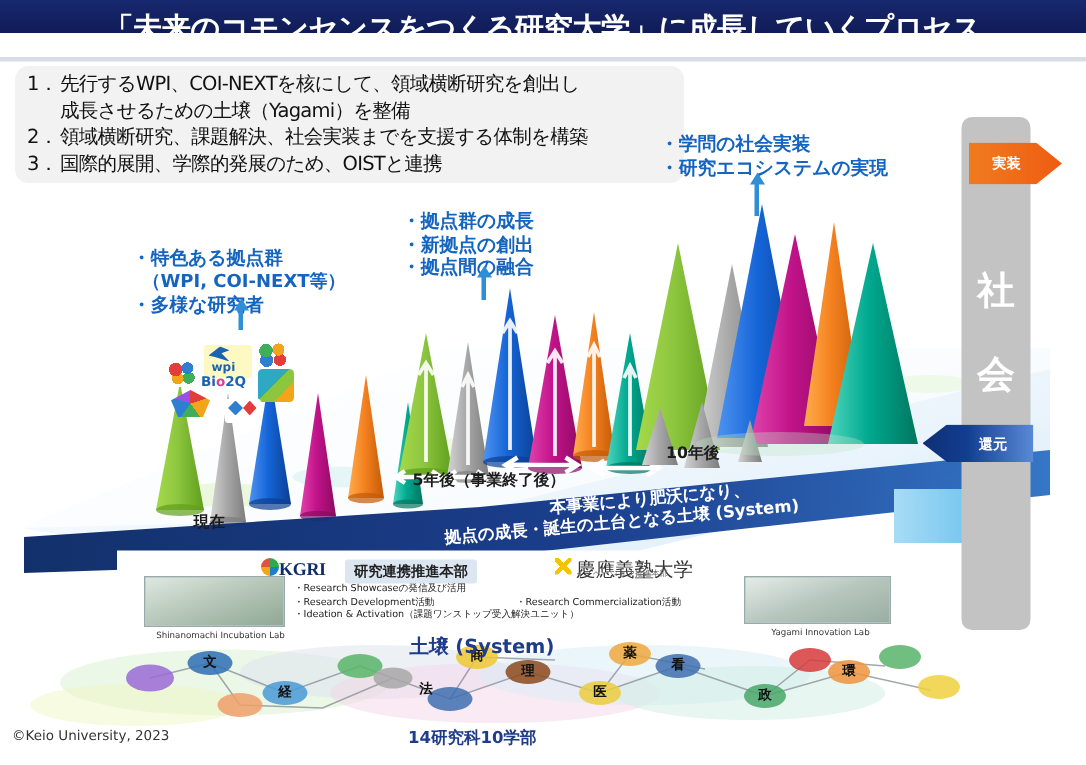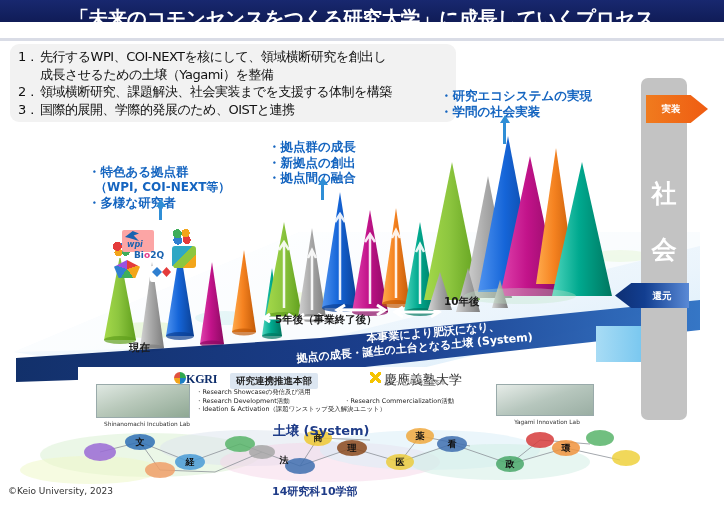--- a/index.html
+++ b/index.html
@@ -318,21 +318,21 @@
   <div class="netnode" style="left:438px;top:436px;">看</div>
   <div class="netnode" style="left:496px;top:456px;">政</div>
   <div class="netnode" style="left:552px;top:440px;">環</div>
 
   <div style="position:absolute;left:110px;top:228px;width:96px;height:54px;">
     <div class="logo-badge" style="left:0px;top:12px;width:24px;height:18px;
          background:radial-gradient(circle at 30% 35%,#e43b3b 0 22%,transparent 22%),
                     radial-gradient(circle at 62% 30%,#2f7fd0 0 20%,transparent 20%),
                     radial-gradient(circle at 35% 68%,#f2a51a 0 20%,transparent 20%),
                     radial-gradient(circle at 66% 66%,#3fae5a 0 20%,transparent 20%),#fff;position:absolute;"></div>
-    <div class="logo-badge" style="left:12px;top:2px;width:32px;height:22px;position:absolute;background:#fca5a5;font-style:italic;">
+    <div class="logo-badge" style="left:26px;top:2px;width:32px;height:22px;position:absolute;background:#fef9c3;">
       <div style="position:absolute;left:3px;top:1px;width:14px;height:10px;background:#1a63b0;
                   clip-path:polygon(0 60%,55% 0,100% 25%,62% 45%,100% 100%,30% 70%);"></div>
       <div style="position:absolute;left:5px;top:10px;font-size:8px;font-weight:bold;color:#1a63b0;
                   font-family:'DejaVu Sans',sans-serif;">wpi</div>
     </div>
     <div class="logo-badge" style="left:24px;top:22px;width:36px;height:14px;position:absolute;">
       <div style="font-size:9px;font-weight:bold;color:#1a63b0;font-family:'DejaVu Sans',sans-serif;">Bi<span style="color:#e43b8c;">o</span>2Q</div>
     </div>
     <div class="logo-badge" style="left:60px;top:0px;width:26px;height:18px;position:absolute;
          background:radial-gradient(circle at 28% 32%,#3fae5a 0 20%,transparent 20%),
@@ -358,22 +358,22 @@
     <div>・多様な研究者</div>
   </div>
 
   <div class="anno" id="anno2">
     <div>・拠点群の成長</div>
     <div>・新拠点の創出</div>
     <div>・拠点間の融合</div>
   </div>
 
   <div class="anno" id="anno3">
+    <div>・学問の社会実装</div>
     <div>・研究エコシステムの実現</div>
-    <div>・学問の社会実装</div>
   </div>
 
   <div class="anno-arrow" style="left:156px;top:206px;">
     <div class="aa-stem" style="left:3px;top:0;width:3px;height:14px;"></div>
     <div class="aa-head" style="left:0;top:-7px;"></div>
   </div>
   <div class="anno-arrow" style="left:318px;top:184px;">
     <div class="aa-stem" style="left:3px;top:0;width:3px;height:16px;"></div>
     <div class="aa-head" style="left:0;top:-7px;"></div>
   </div>

